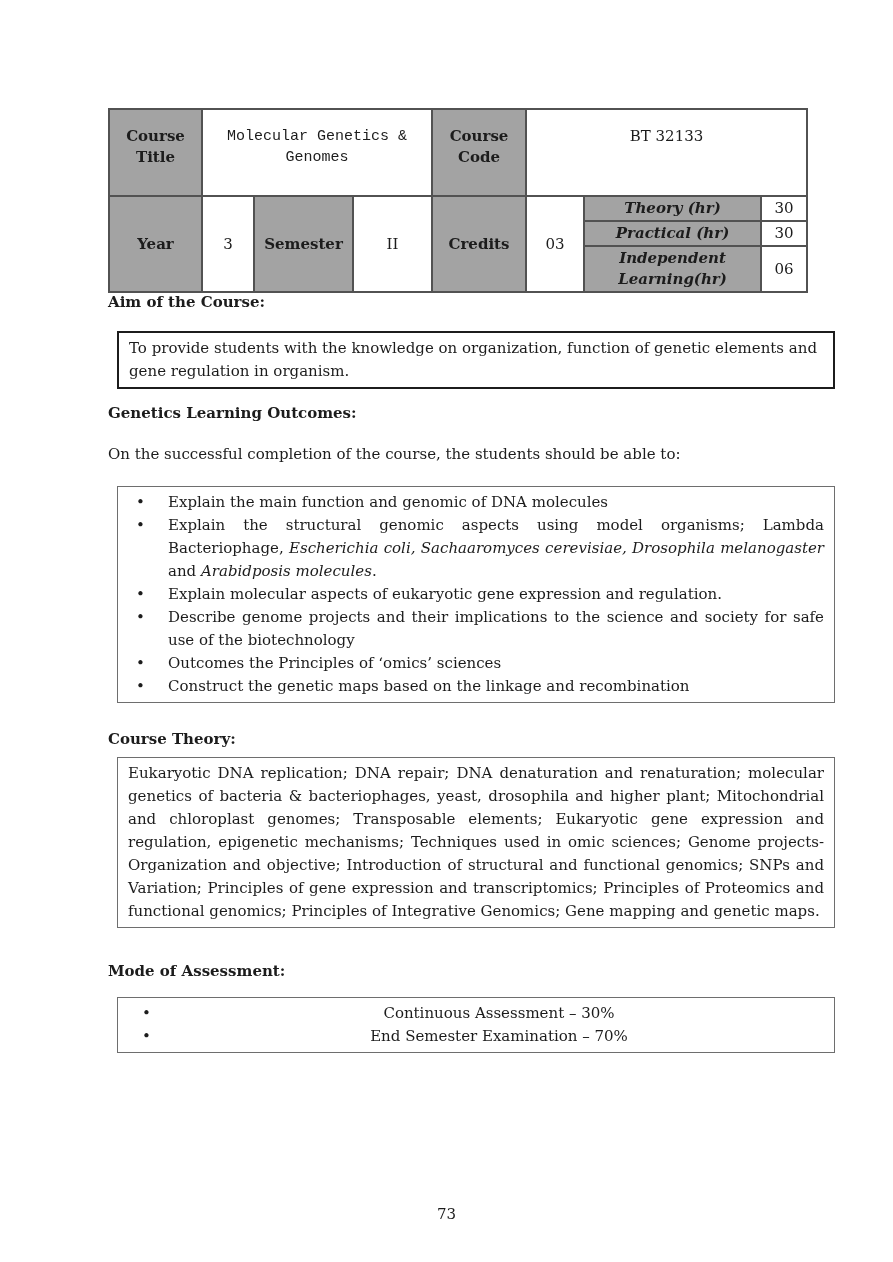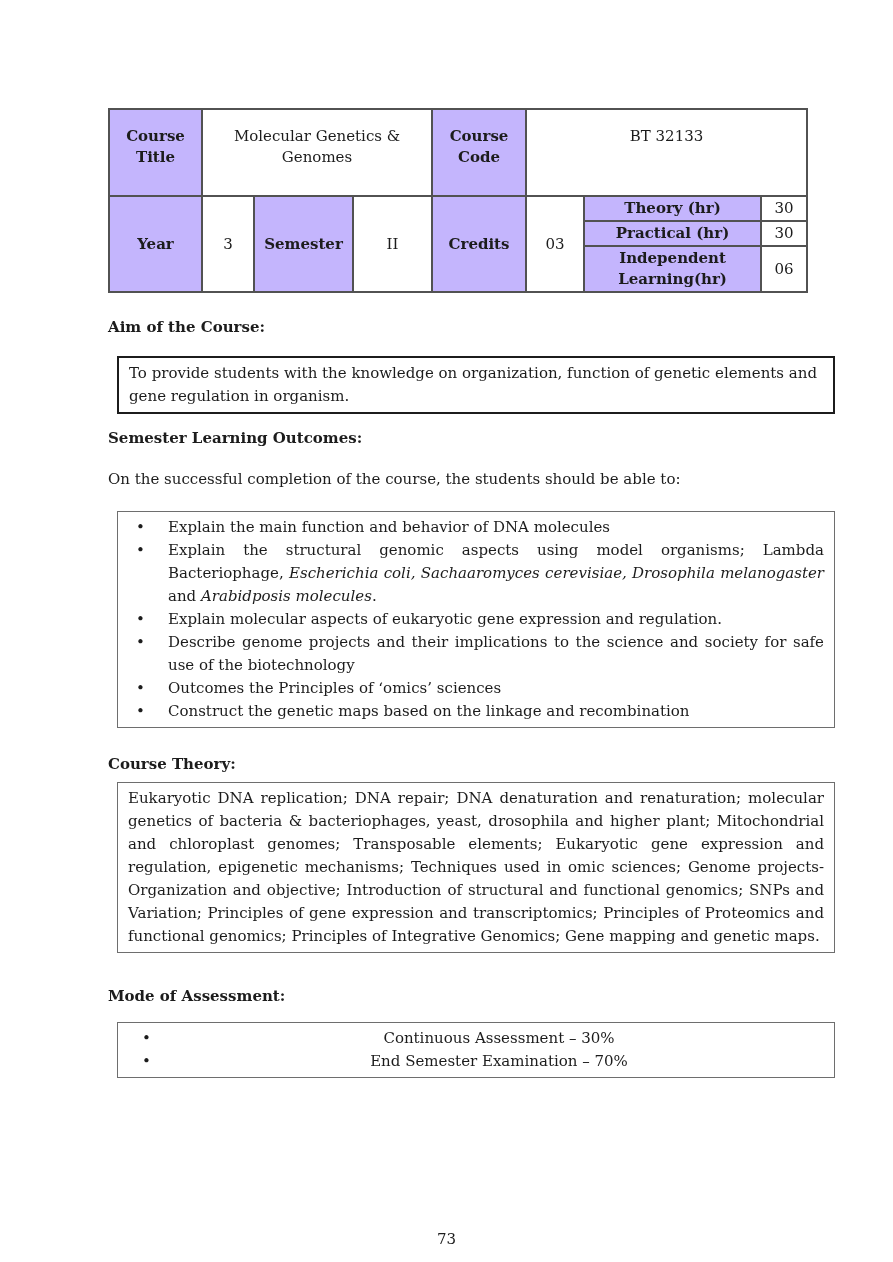--- a/index.html
+++ b/index.html
@@ -29,39 +29,39 @@
   }
   table.course-table td {
     border: 2px solid #525252;
     text-align: center;
     vertical-align: middle;
     padding: 1px 4px;
     line-height: 21px;
     overflow: hidden;
   }
   td.shade {
-    background: #c4b5fd;
+    background: #a3a3a3;
     font-weight: bold;
   }
   tr.r1 { height: 87px; }
   tr.r1 td { vertical-align: top; padding-top: 16px; }
-  td.mg-cell { padding: 14px 16px 0 16px; }
+  td.mg-cell { padding: 14px 16px 0 16px; font-family: Liberation Mono, monospace; }
   td.bt-cell { padding-top: 24px; }
   tr.hr-a { height: 25px; }
   tr.hr-b { height: 24px; }
   tr.hr-c { height: 37px; }
-  td.hours-label { line-height: 18px; }
+  td.hours-label { line-height: 18px; font-style: italic; }
 
   
   .sec-heading {
     font-weight: bold;
     line-height: 19px;
     margin: 0;
   }
-  .mt-aim-h   { margin-top: 25px; }
+  .mt-aim-h   { }
   .mt-ilo-h   { margin-top: 15px; }
   .mt-cap-h   { margin-top: 27px; }
   .mt-mode-h  { margin-top: 34px; }
   .intro {
     margin: 22px 0 0 0;
     line-height: 19px;
   }
 
   
   .box {
@@ -144,26 +144,26 @@
       <td>06</td>
     </tr>
   </tbody>
     </table>
 
   <p class="sec-heading mt-aim-h">Aim of the Course:</p>
   <div class="box box-dark mt-aim-b">
     <p>To provide students with the knowledge on organization, function of genetic elements and gene regulation in organism.</p>
   </div>
 
-  <p class="sec-heading mt-ilo-h">Semester Learning Outcomes:</p>
+  <p class="sec-heading mt-ilo-h">Genetics Learning Outcomes:</p>
   <p class="intro">On the successful completion of the course, the students should be able to:</p>
   <div class="box box-light mt-ilo-b blist">
     <div class="item">
       <span class="bullet">•</span>
-      <div class="txt"><span>Explain the main function and behavior of DNA molecules</span></div>
+      <div class="txt"><span>Explain the main function and genomic of DNA molecules</span></div>
     </div>
     <div class="item">
       <span class="bullet">•</span>
       <div class="txt"><span>Explain the structural genomic aspects using model organisms; Lambda Bacteriophage, </span><span class="it">Escherichia coli, Sachaaromyces cerevisiae, Drosophila melanogaster</span><span> and </span><span class="it">Arabidposis molecules</span><span>.</span></div>
     </div>
     <div class="item">
       <span class="bullet">•</span>
       <div class="txt"><span>Explain molecular aspects of eukaryotic gene expression and regulation.</span></div>
     </div>
     <div class="item">

